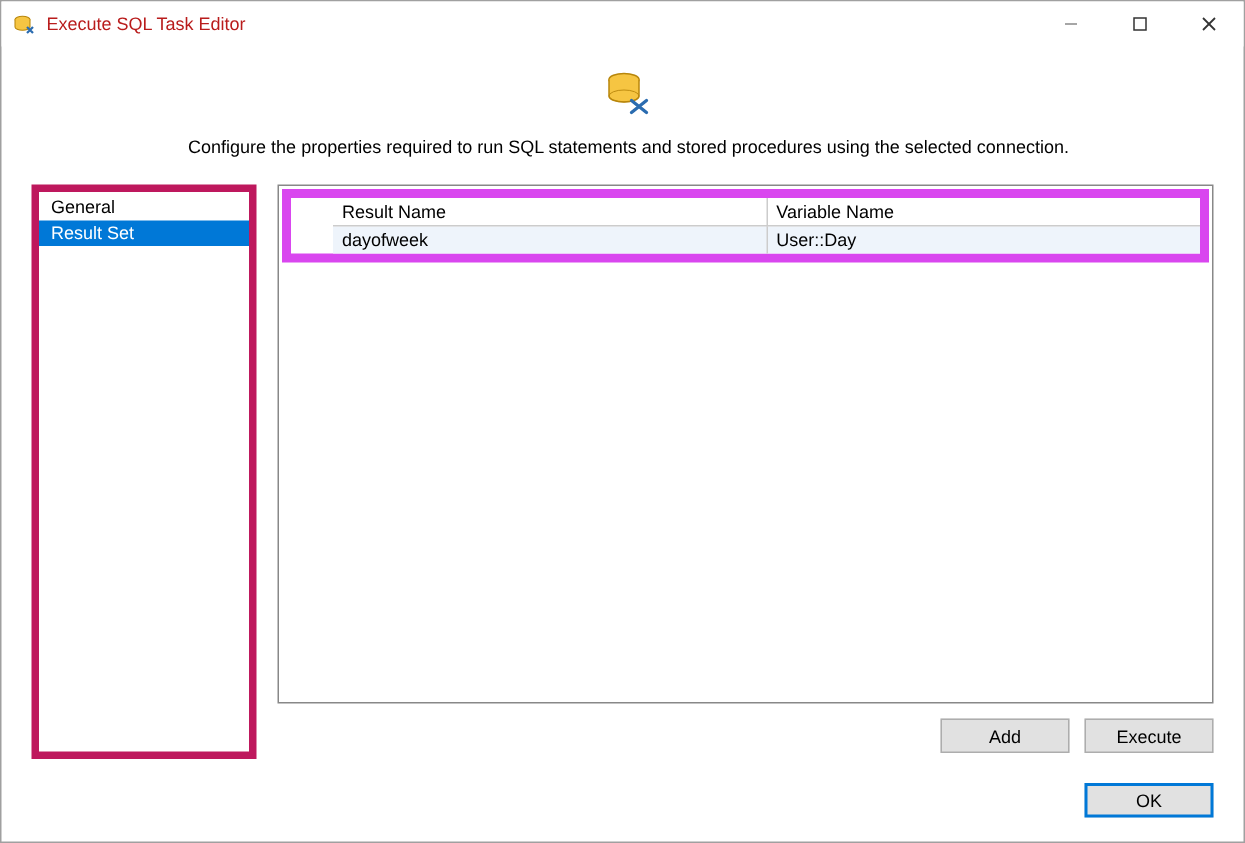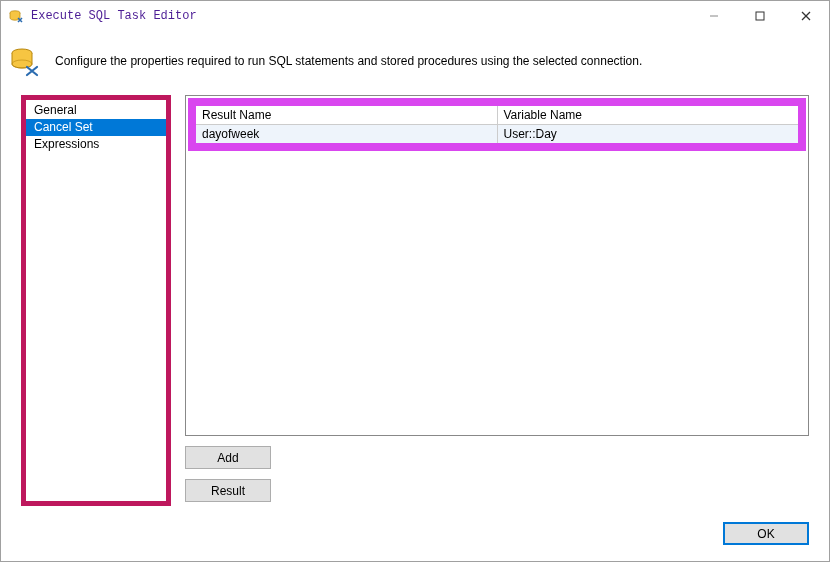--- a/index.html
+++ b/index.html
@@ -25,41 +25,41 @@
     padding: 0 0 0 8px;
     background: #fff;
   }
   .titlebar .app-icon {
     width: 16px; height: 16px;
     margin-right: 6px;
     display: inline-flex;
   }
   .titlebar .title {
     flex: 1;
-    color: #4c1d95;
-    font-family: Liberation Mono, monospace;
+    color: #b91c1c;
   }
   .win-controls {
     display: flex;
     height: 100%;
   }
   .win-btn {
     width: 46px;
     display: flex;
     align-items: center;
     justify-content: center;
     color: #555;
     font-size: 10px;
   }
   .win-btn svg { display:block; }
   .header-row {
     display: flex;
     align-items: center;
-    padding: 14px 20px 18px 8px;
+    padding: 14px 20px 18px 28px;
     gap: 14px;
+    flex-direction: column;
   }
   .header-icon {
     width: 32px; height: 32px;
     display:inline-flex;
   }
   .desc {
     color: #000;
   }
   .body {
     flex: 1;
@@ -87,23 +87,24 @@
     display: flex;
     flex-direction: column;
   }
   .grid-wrap {
     border: 1px solid #888;
     flex: 1;
     background: #fff;
     padding: 2px;
   }
   .highlight-box {
-    border: 8px solid #d946ef;
+    border: 6px solid #d946ef;
     display: inline-block;
     width: 100%;
+    padding-left: 28px;
   }
   .grid-table {
     width: 100%;
     border-collapse: collapse;
     font-size: 12px;
   }
   .grid-table th {
     text-align: left;
     font-weight: normal;
     padding: 2px 6px;
@@ -118,21 +119,20 @@
   .grid-table th:first-child,
   .grid-table td:first-child {
     border-right: 1px solid #ccc;
     width: 50%;
   }
   .action-row {
     display: flex;
     justify-content: flex-end;
     gap: 10px;
     padding: 10px 0 4px 0;
-    flex-direction: column;
   }
   .btn {
     width: 86px;
     height: 23px;
     border: 1px solid #adadad;
     background: #e1e1e1;
     font-family: inherit;
     font-size: 12px;
     cursor: default;
     display:flex;
@@ -193,22 +193,21 @@
         <path d="M18 22l10 8M28 22l-10 8" stroke="#2b6cb0" stroke-width="2.2" stroke-linecap="round"></path>
       </svg>
     </span>
     <span class="desc">Configure the properties required to run SQL statements and stored procedures using the selected connection.</span>
   </div>
 
   <div class="body">
 
     <div class="nav-panel">
       <div class="nav-item">General</div>
-      <div class="nav-item selected">Cancel Set</div>
-      <div class="nav-item">Expressions</div>
+      <div class="nav-item selected">Result Set</div>
     </div>
 
     <div class="main-panel">
       <div class="grid-wrap">
         <div class="highlight-box">
           <table class="grid-table">
             <thead>
               <tr>
                 <th>Result Name</th>
                 <th>Variable Name</th>
@@ -219,21 +218,21 @@
                 <td>dayofweek</td>
                 <td>User::Day</td>
               </tr>
             </tbody>
           </table>
         </div>
       </div>
 
       <div class="action-row">
         <button class="btn">Add</button>
-        <button class="btn">Result</button>
+        <button class="btn">Execute</button>
       </div>
     </div>
 
   </div>
 
   <div class="footer">
     <button class="btn primary">OK</button>
   </div>
 
 </div>

